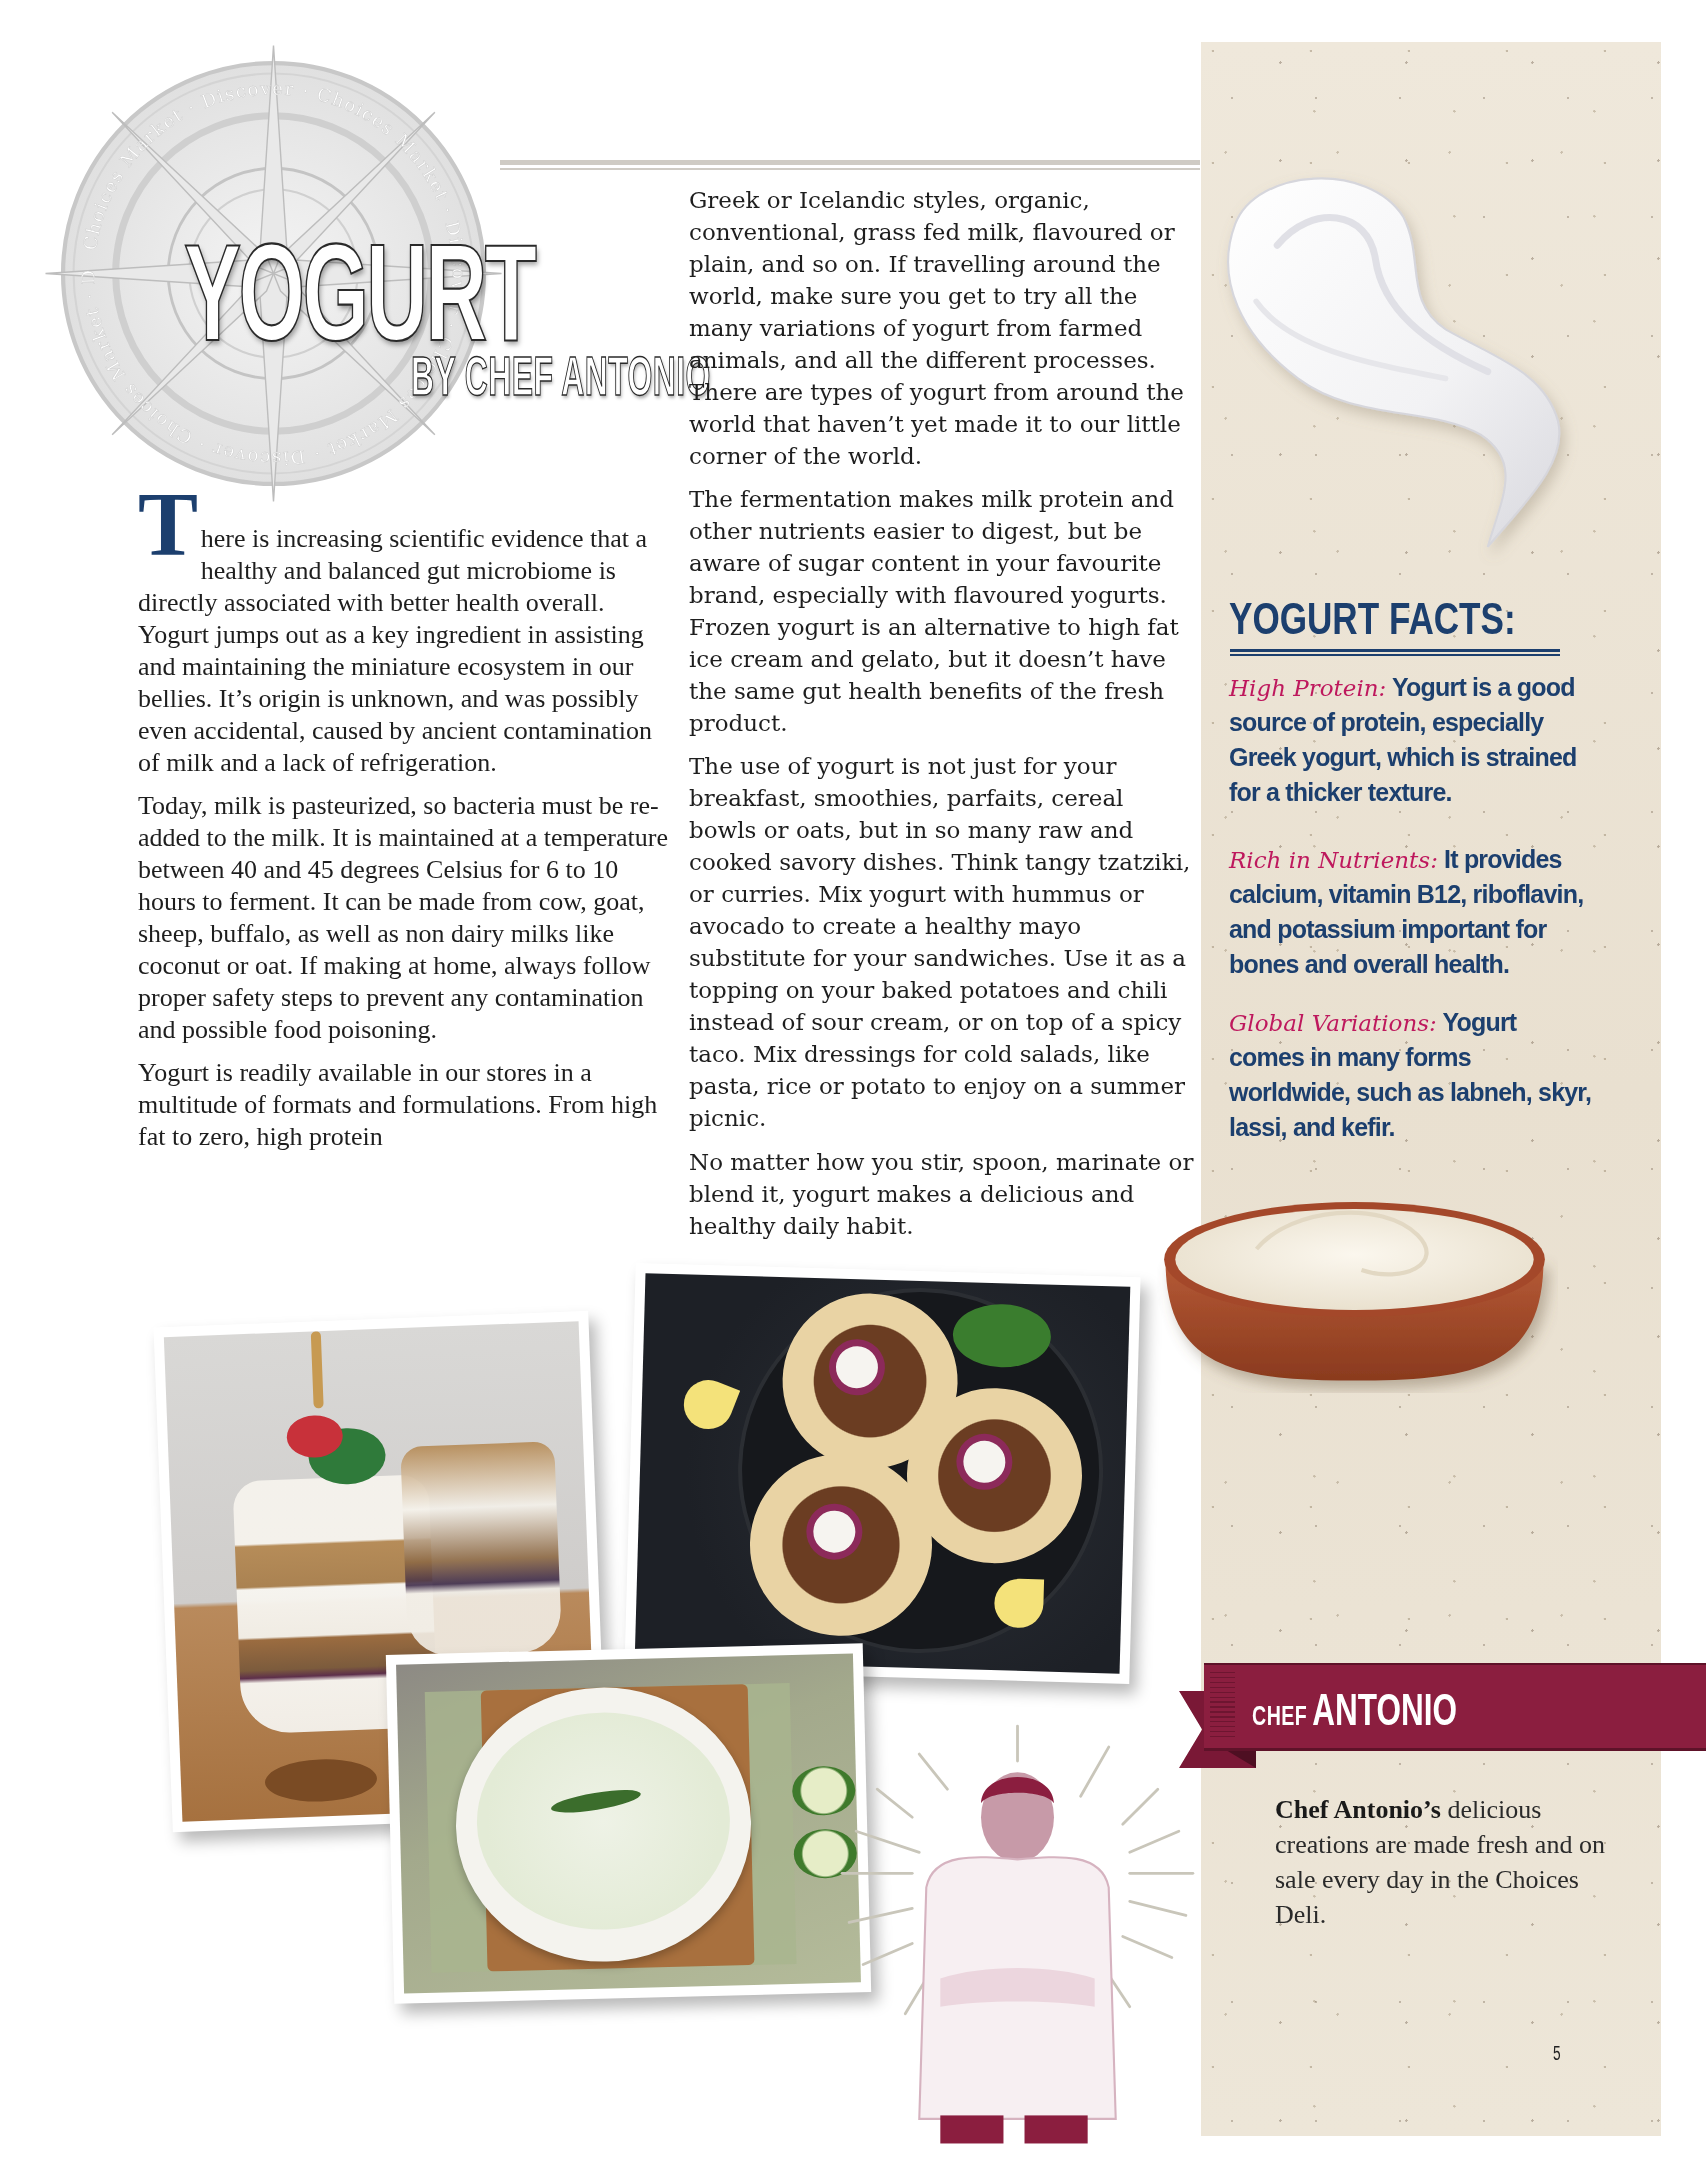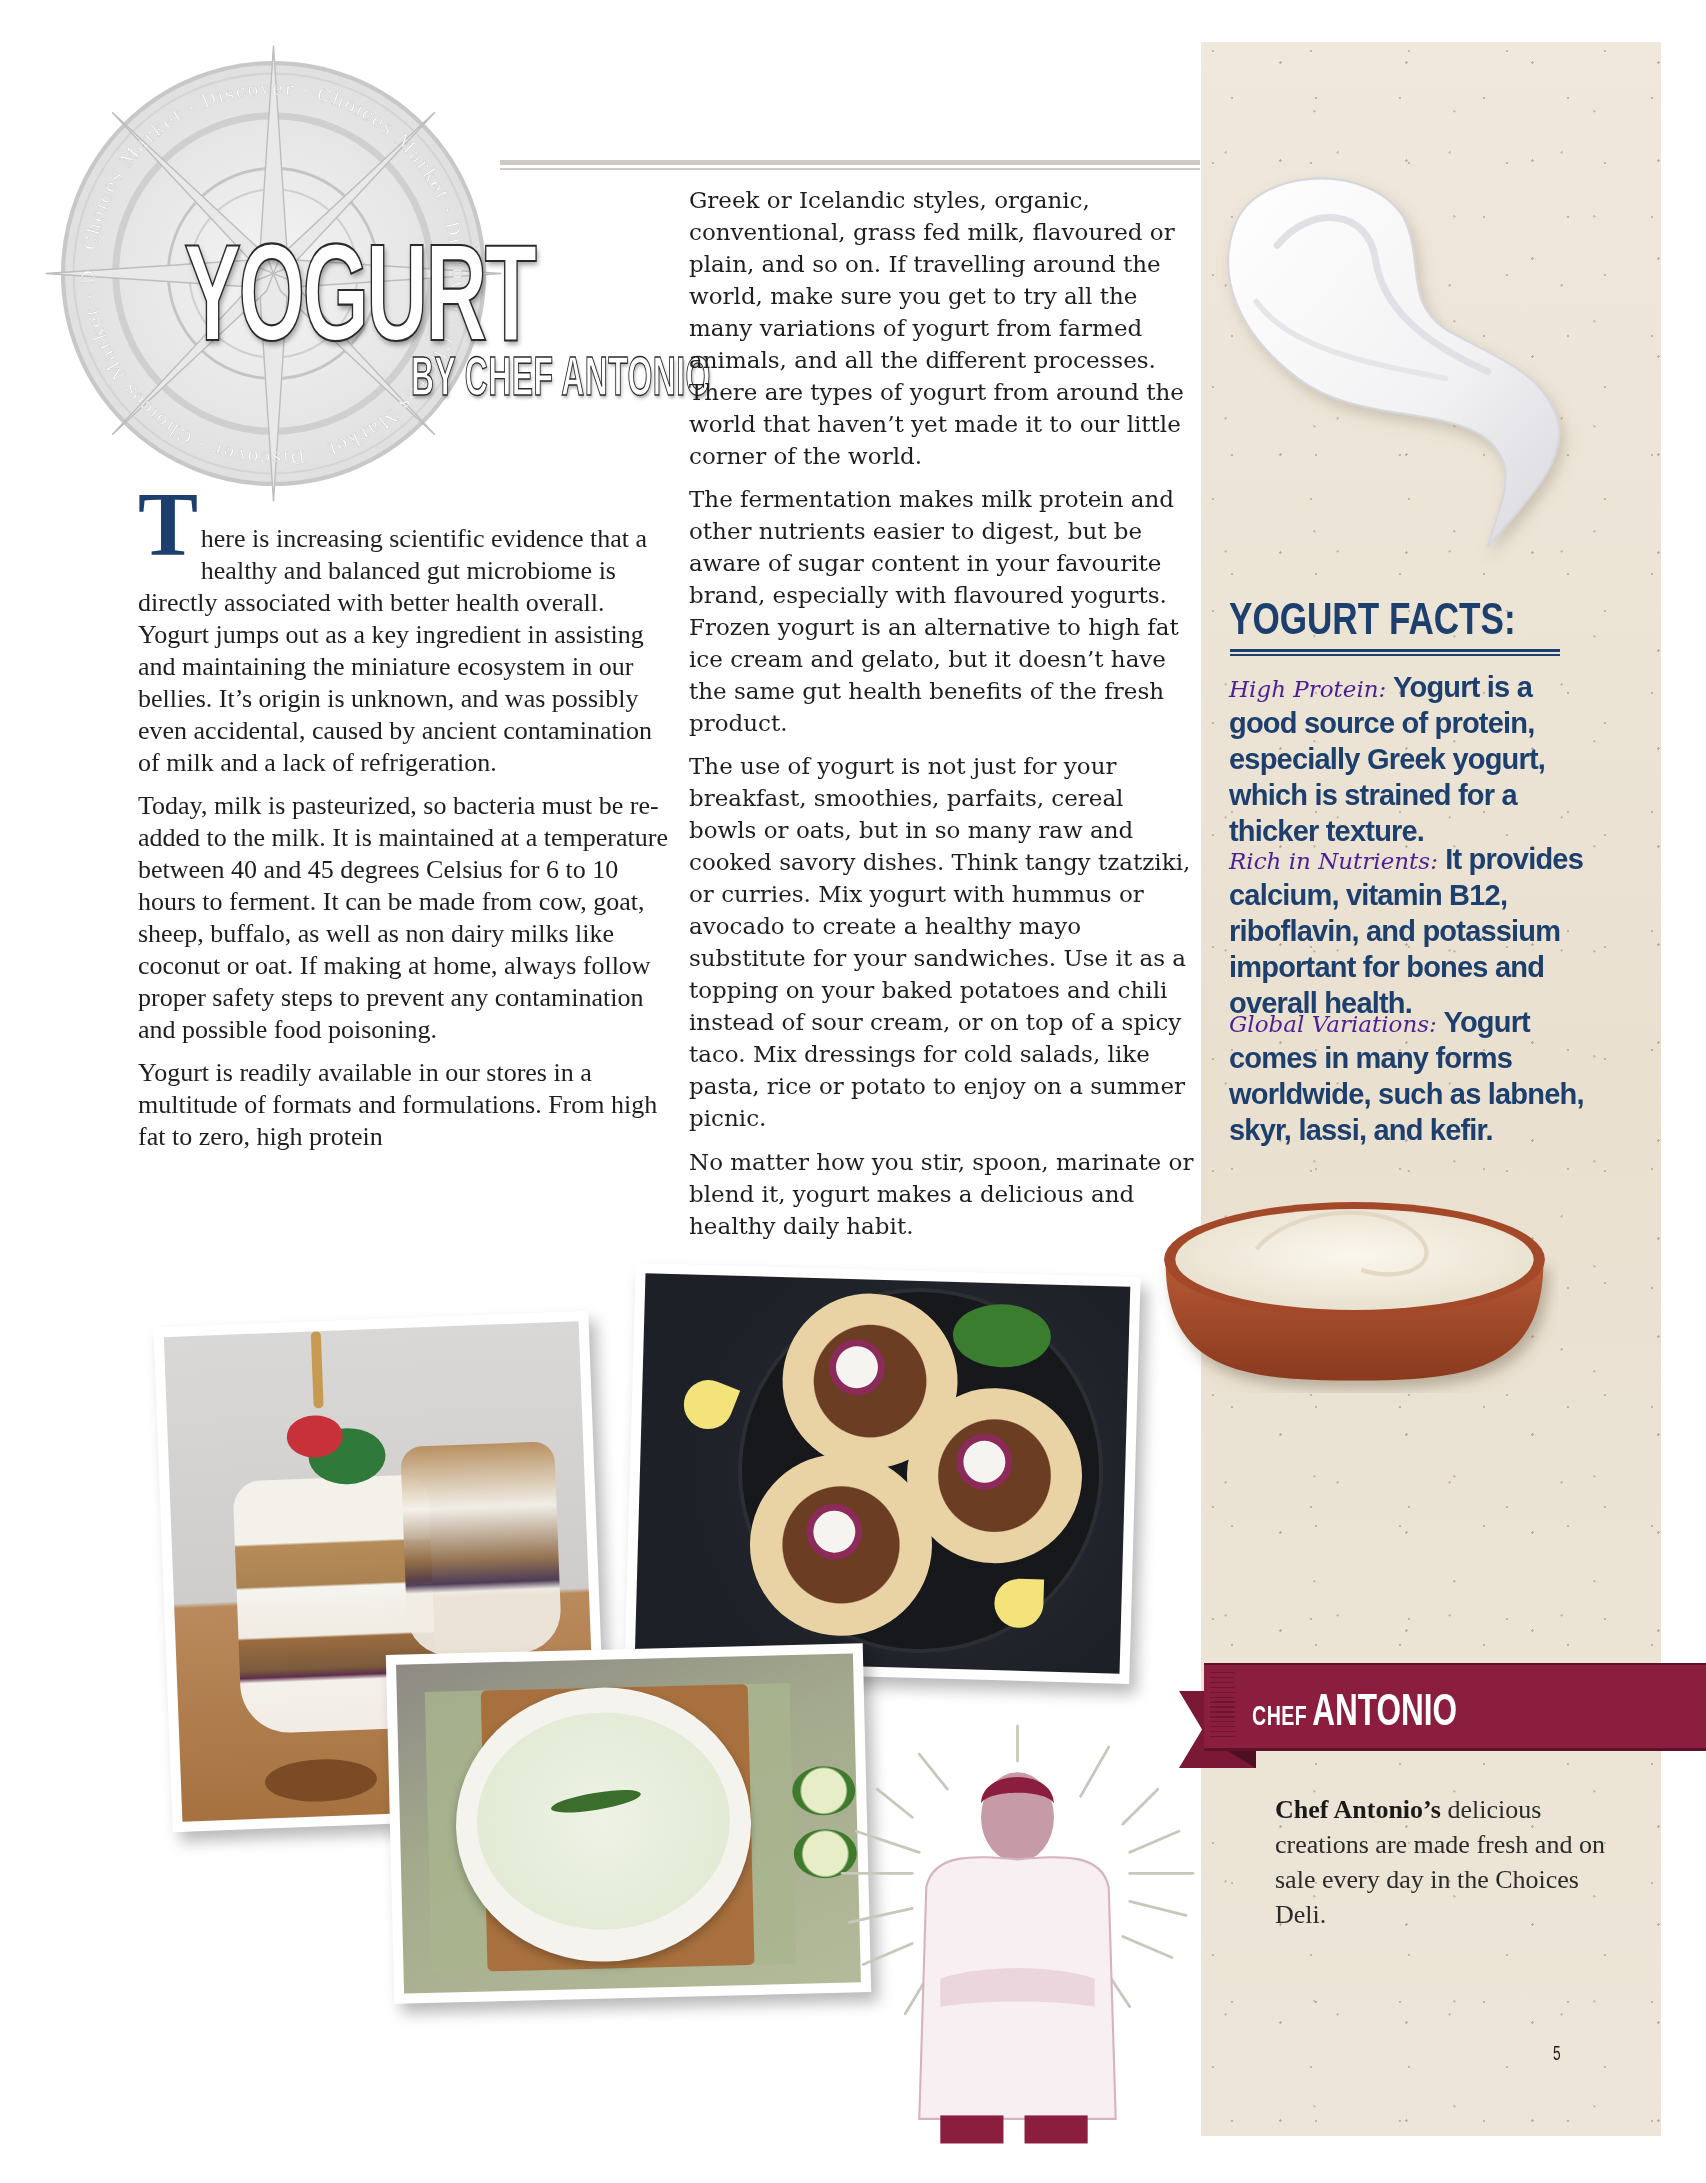--- a/index.html
+++ b/index.html
@@ -62,24 +62,24 @@
     .facts-title {
       position: absolute; left: 1229px; top: 596px;
       font-family: "Liberation Sans", sans-serif; font-weight: 700; color: #1c3f6e;
       font-size: 45px; line-height: 1; transform: scaleX(0.78); transform-origin: left top;
       white-space: nowrap;
     }
     .facts-rule { position: absolute; left: 1230px; top: 649px; width: 330px; height: 7px; }
     .facts-rule .a { position: absolute; left: 0; top: 0; width: 100%; height: 2.8px; background: #1c3f6e; }
     .facts-rule .b { position: absolute; left: 0; top: 4.9px; width: 100%; height: 2.1px; background: #1c3f6e; }
     .fact { position: absolute; left: 1229px; width: 365px; font-size: 25px; line-height: 34px; }
-    .fact .lbl { font-family: "DejaVu Serif", serif; font-style: italic; color: #4c1d95; font-size: 23px; }
+    .fact .lbl { font-family: "DejaVu Serif", serif; font-style: italic; color: #be185d; font-size: 23px; }
     .fact .txt {
       font-family: "Liberation Sans", sans-serif; font-weight: 700; color: #1c3f6e;
-      font-size: 29px; letter-spacing: -0.8px;
+      font-size: 25px; letter-spacing: -0.8px;
     }
     .fact-1 { top: 670px; }
     .fact-2 { top: 842px; }
     .fact-3 { top: 1005px; }
 
     
     .swirl { position: absolute; left: 1193px; top: 140px; width: 393px; height: 435px; }
     .bowl { position: absolute; left: 1151px; top: 1193px; width: 407px; height: 210px; }
 
     

